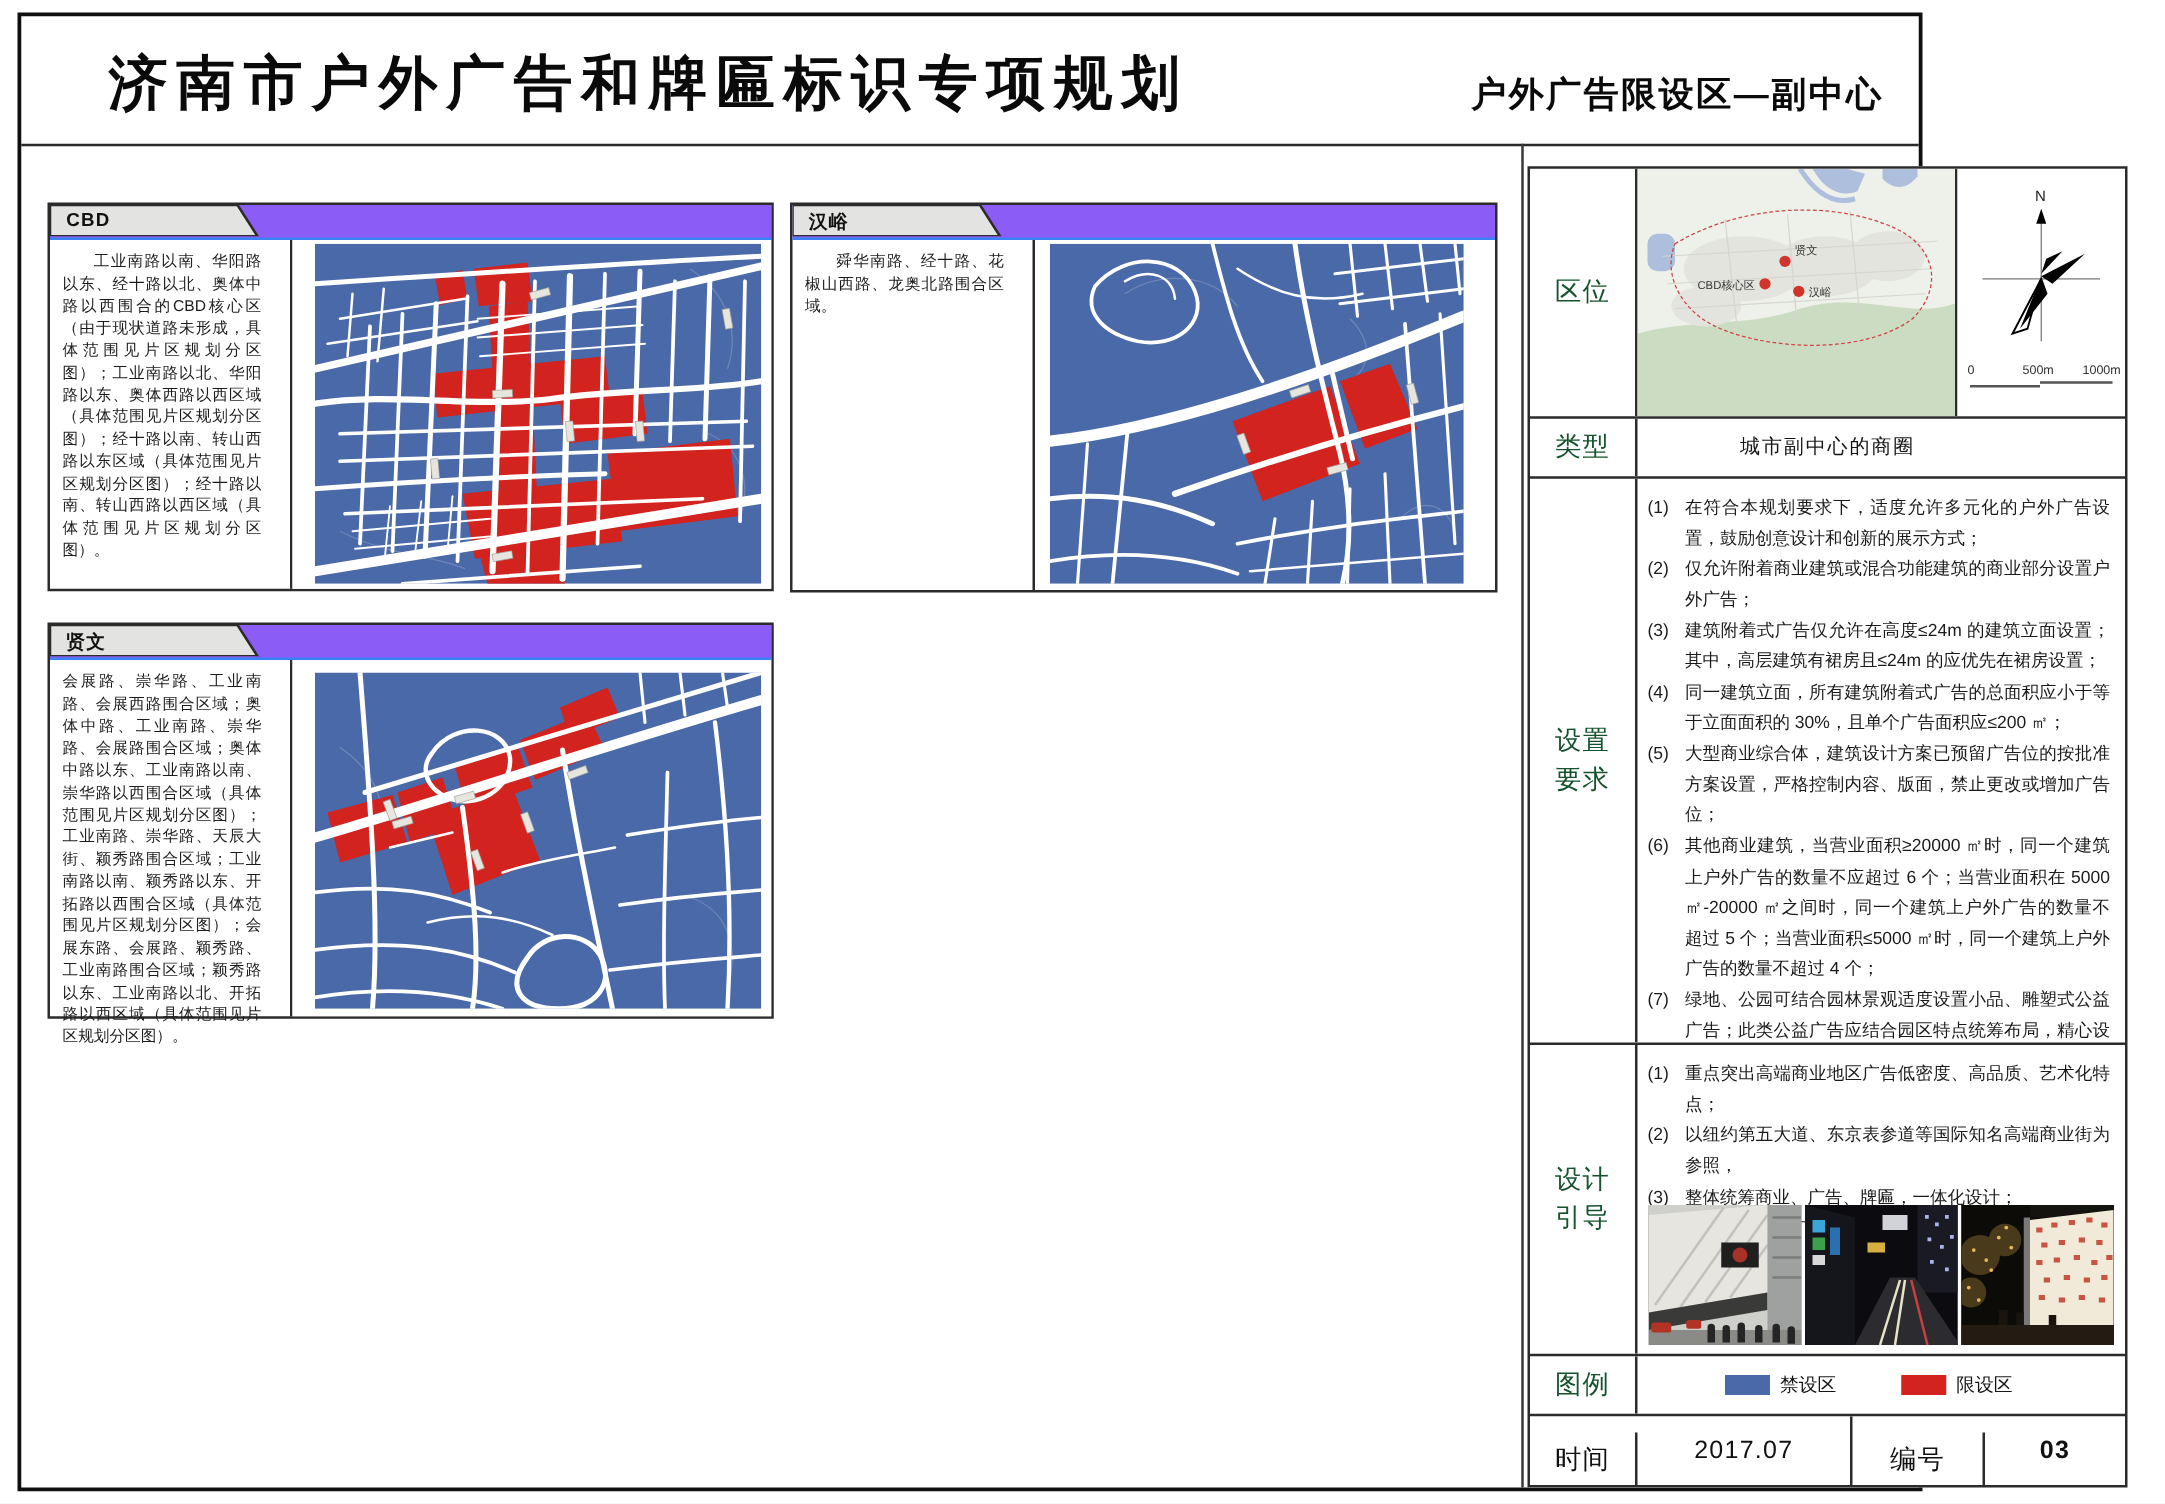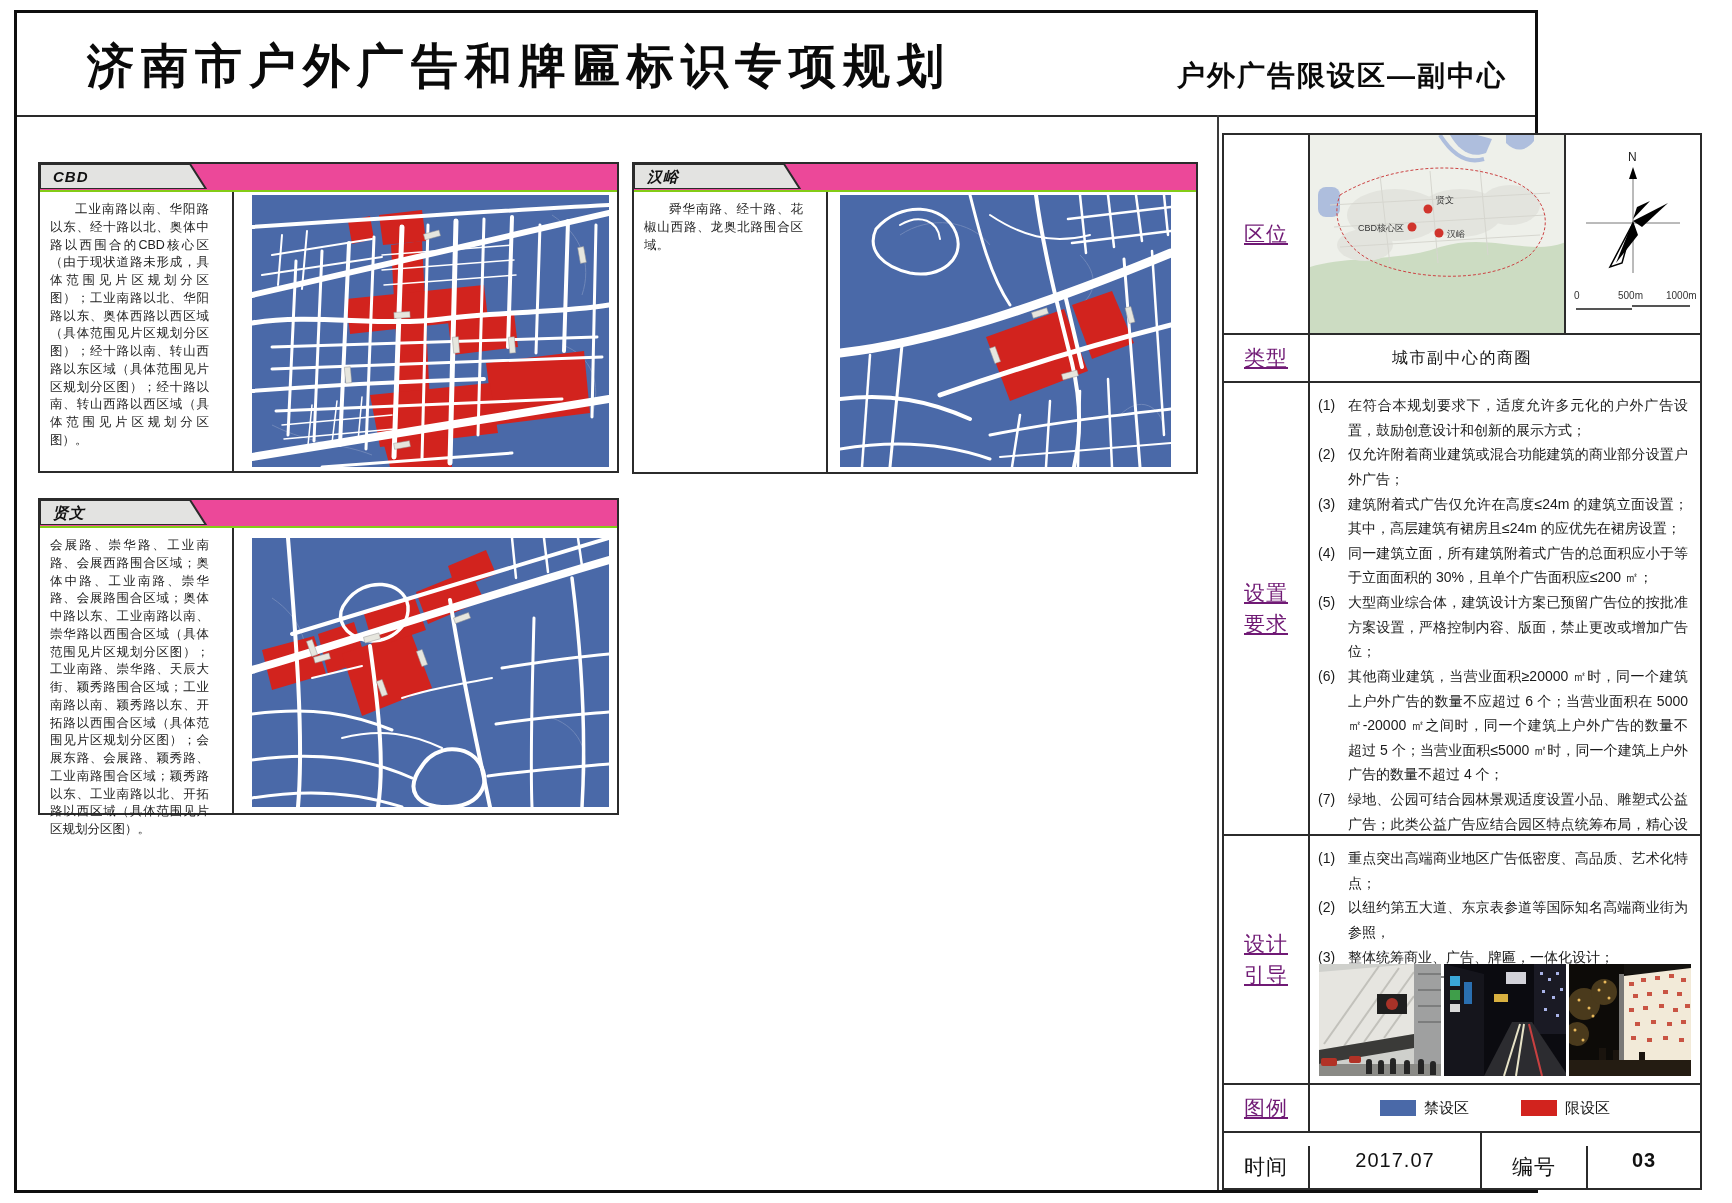--- a/index.html
+++ b/index.html
@@ -14,42 +14,42 @@
   .sub-title{position:absolute;right:28px;top:44px;font-size:28px;font-weight:bold;
     letter-spacing:2px;color:#0a0a0a;white-space:nowrap;}
   .title-rule{position:absolute;left:0;right:0;top:102px;height:2px;background:#2a2a2a;}
   .content-vline{position:absolute;left:1200px;top:102px;bottom:0;width:2px;background:#3a3a3a;}
 
   
   .panel{position:absolute;border:2px solid #2b2b2b;background:#fff;box-sizing:border-box;}
   #panel-cbd{left:21px;top:149px;width:581px;height:311px;}
   #panel-hanyu{left:615px;top:149px;width:566px;height:312px;}
   #panel-xianwen{left:21px;top:485px;width:581px;height:317px;}
-  .panel-header{position:relative;height:26px;border-bottom:2px solid #84cc16;background:#ec4899;font-style:italic;}
+  .panel-header{position:relative;height:26px;border-bottom:2px solid #3b82f6;background:#8b5cf6;}
   .tab-shape{position:absolute;left:0;top:0;}
   .panel-title{position:absolute;left:13px;top:4px;font-size:15px;font-weight:bold;
     letter-spacing:1px;color:#111;}
   .panel-body{display:flex;height:calc(100% - 28px);}
   .panel-text{width:194px;flex:none;box-sizing:border-box;border-right:2px solid #2b2b2b;
     padding:9px 23px 0 10px;font-size:12.5px;line-height:1.42;color:#1c1c1c;text-align:justify;}
   .panel-text.indent{text-indent:2em;}
   .panel-map{flex:1;position:relative;background:#fff;}
   .map-svg{position:absolute;display:block;}
   #map-cbd{left:18px;top:3px;}
   #map-hanyu{left:12px;top:3px;}
   #map-xianwen{left:18px;top:10px;}
 
   
   .info-table{position:absolute;left:1205px;top:120px;width:480px;height:1057px;
     border:2px solid #2b2b2b;box-sizing:border-box;display:flex;flex-direction:column;background:#fff;}
   .irow{display:flex;border-bottom:2px solid #2b2b2b;box-sizing:border-box;flex:none;overflow:hidden;}
   .irow:last-child{border-bottom:none;flex:1;}
   .row-label{width:86px;flex:none;border-right:2px solid #2b2b2b;box-sizing:border-box;
     display:flex;align-items:center;justify-content:center;text-align:center;
-    font-size:21px;letter-spacing:1px;color:#701a75;line-height:1.45;padding:0 14px;text-decoration:underline;}
+    font-size:21px;letter-spacing:1px;color:#14532d;line-height:1.45;padding:0 14px;}
   .row-content{flex:1;position:relative;overflow:hidden;}
 
   #row-location{height:200px;}
   #row-type{height:48px;gap:42px;}
   #row-req{height:453px;}
   #row-design{height:249px;}
   #row-legend{height:48px;gap:38px;}
 
   .loc-wrap{display:flex;height:100%;}
   .loc-map{width:256px;flex:none;border-right:2px solid #2b2b2b;box-sizing:border-box;

